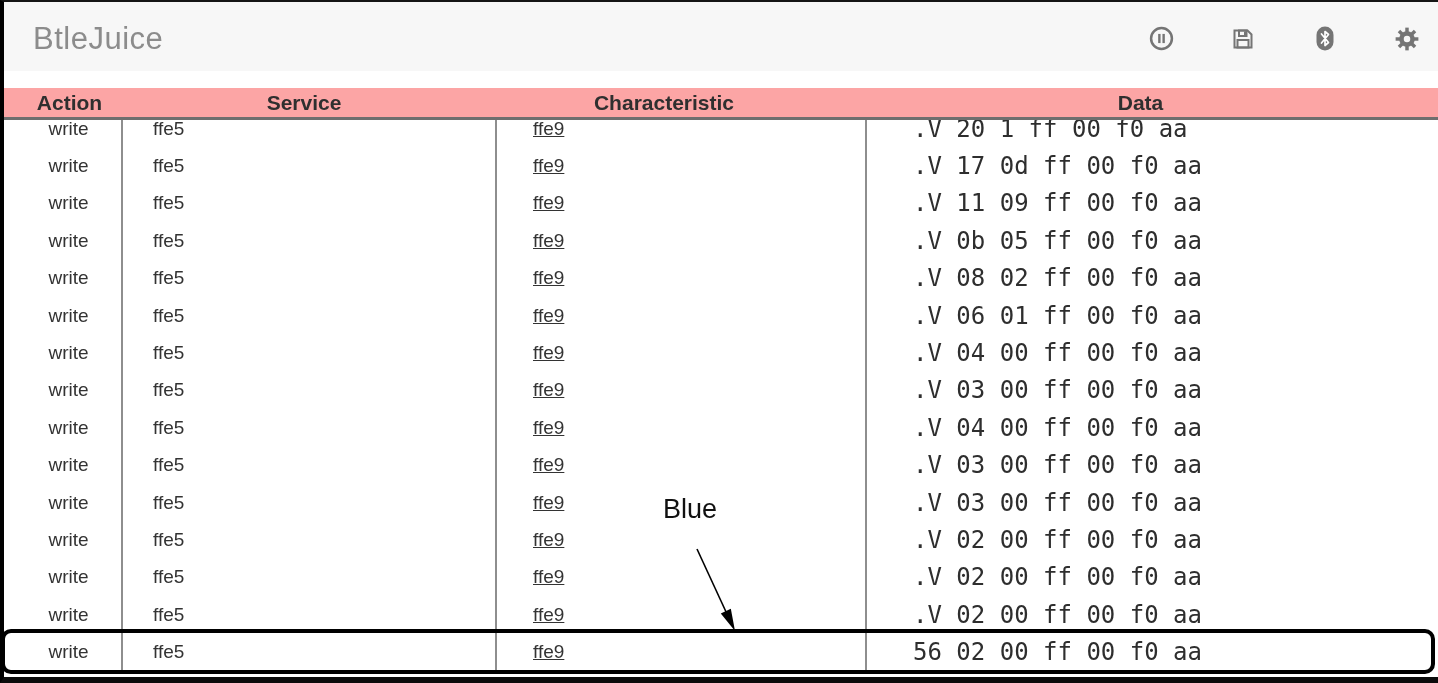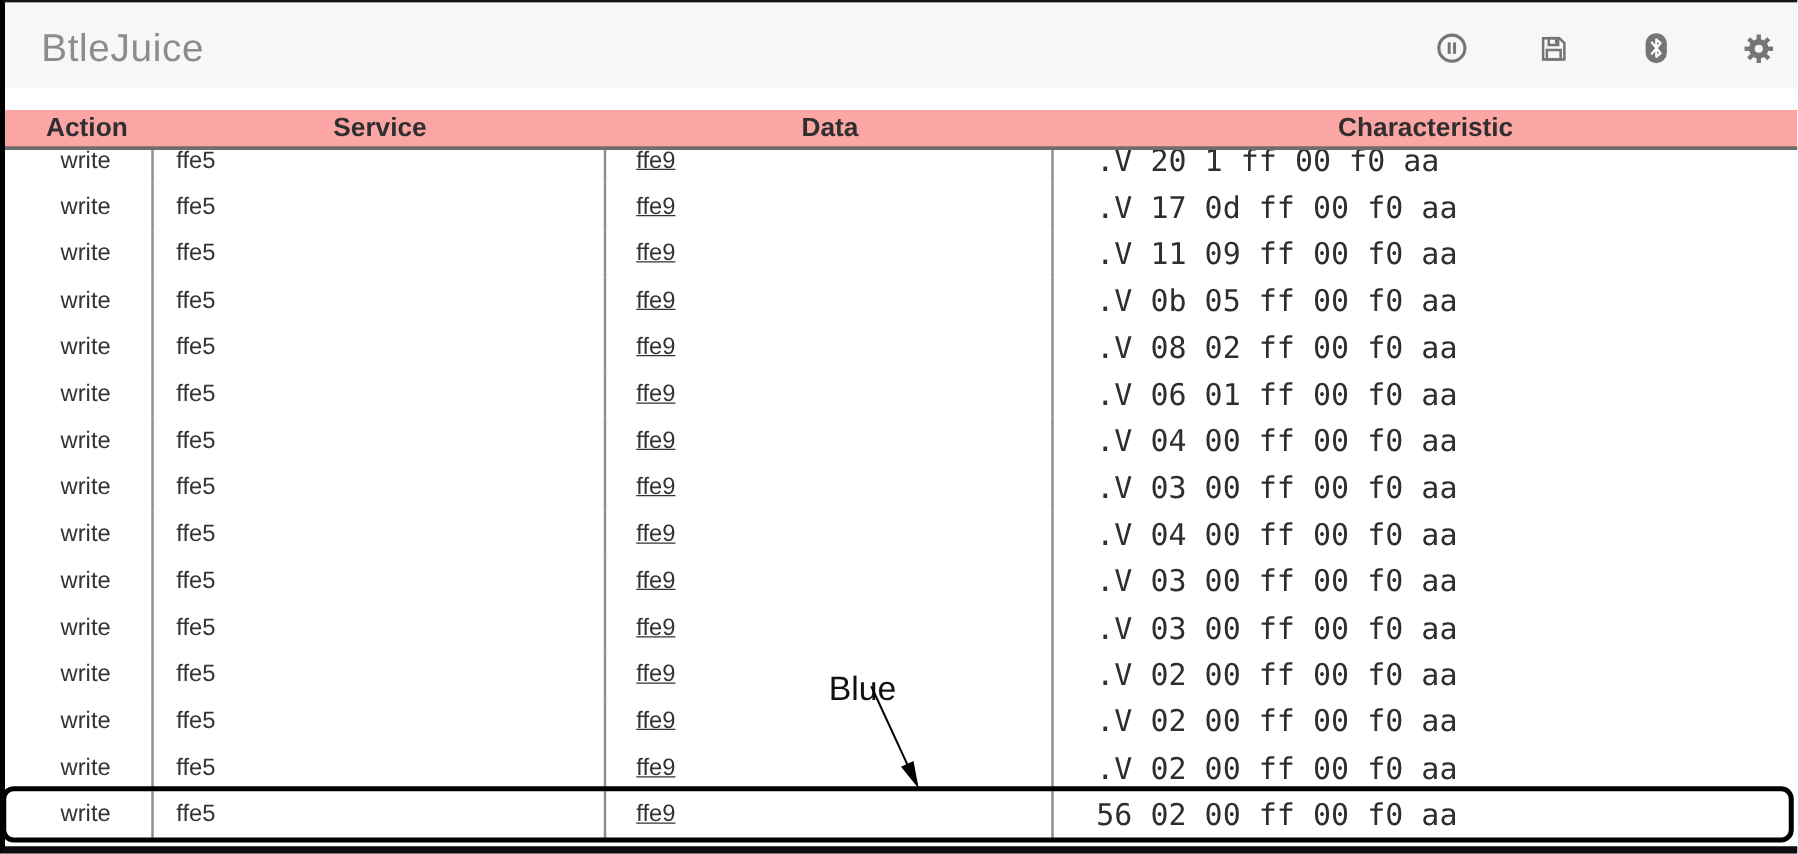--- a/index.html
+++ b/index.html
@@ -73,20 +73,21 @@
     position: relative;
     height: 557px;
     overflow: hidden;
   }
   .rows { margin-top: -10px; }
   .row {
     height: 37.4px;
     display: grid;
     grid-template-columns: 119px 362px 358px 1fr;
     background: #ffffff;
+    gap: 12px;
   }
   .cell {
     display: flex;
     align-items: center;
     font-size: 19px;
     color: #333333;
     overflow: hidden;
     white-space: nowrap;
   }
   .c-action {
@@ -112,21 +113,21 @@
     height: 45px;
     border: 4px solid #000000;
     border-radius: 10px;
     pointer-events: none;
   }
 
   
   .annotation-label {
     position: absolute;
     left: 659px;
-    top: 534px;
+    top: 492px;
     font-size: 27px;
     color: #111111;
     pointer-events: none;
   }
   .annotation-arrow {
     position: absolute;
     left: 0; top: 0;
     width: 100%; height: 100%;
     pointer-events: none;
   }
@@ -190,22 +191,22 @@
       </button>
 
     </div>
   </div>
 
   <div class="spacer"></div>
 
   <div class="thead">
     <div class="hcell h-action">Action</div>
     <div class="hcell">Service</div>
+    <div class="hcell">Characteristic</div>
     <div class="hcell">Data</div>
-    <div class="hcell">Characteristic</div>
   </div>
 
   <div class="tbody">
     <div class="rows" id="rows-container">
   <div class="row">
     <div class="cell c-action">write</div>
     <div class="cell c-service">ffe5</div>
     <div class="cell c-char">ffe9</div>
     <div class="cell c-data">.V 20 1 ff 00 f0 aa</div>
   </div>

